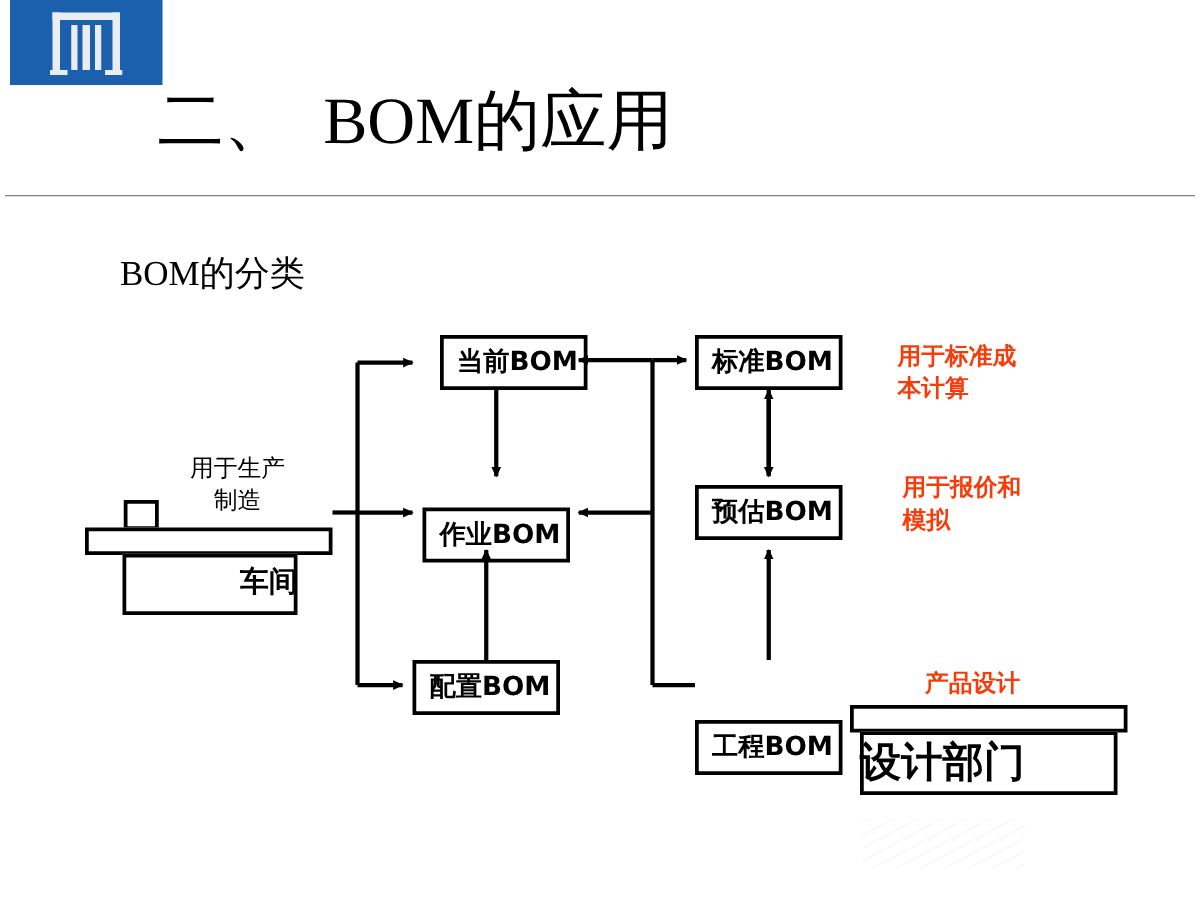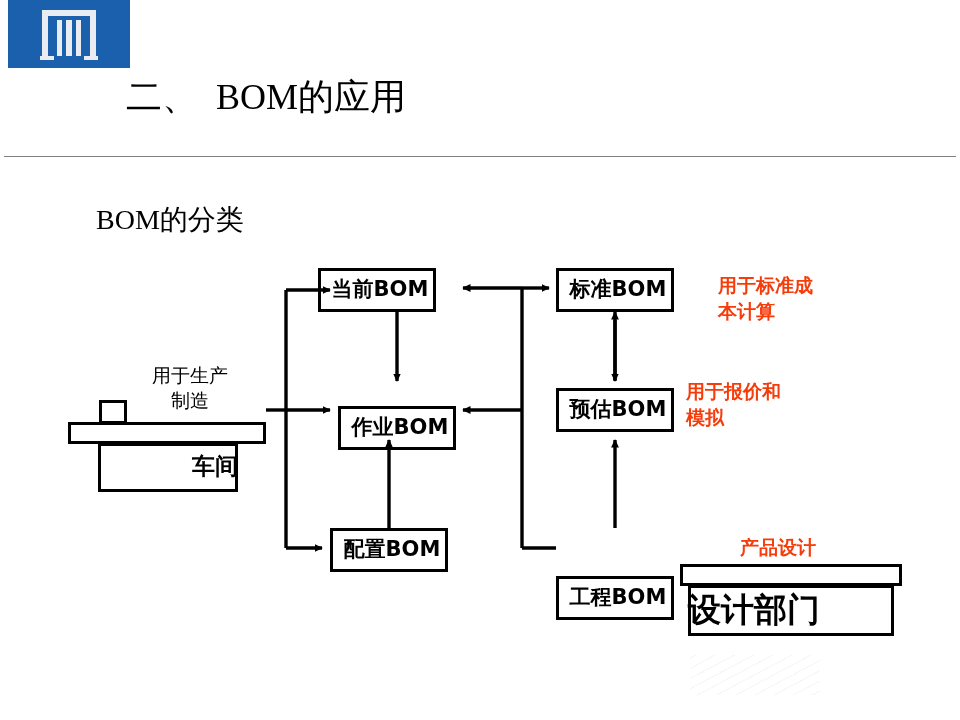--- a/index.html
+++ b/index.html
@@ -32,21 +32,21 @@
     width: 58px;
     height: 54px;
   }
 
   
   .slide-title {
     position: absolute;
     left: 126px;
     top: 73px;
     font-family: "Liberation Serif", "DejaVu Serif", serif;
-    font-size: 36px;
+    font-size: 53px;
     line-height: 48px;
     color: #000000;
     white-space: pre;
     letter-spacing: 0px;
   }
   .title-rule {
     position: absolute;
     left: 4px;
     top: 156px;
     width: 952px;
@@ -91,39 +91,39 @@
     width: 130px;
     text-align: center;
     font-family: "DejaVu Sans", "Liberation Sans", sans-serif;
     font-size: 21px;
     font-weight: bold;
     line-height: 31px;
     color: #000000;
     word-break: break-all;
   }
 
-  .box-current  { left: 318px; top: 268px; padding-left: 24px; }
+  .box-current  { left: 352px; top: 268px; padding-left: 24px; }
   .box-work     { left: 338px; top: 388px; margin-top: 18px; }
   .box-config   { left: 330px; top: 528px; padding-left: 46px; }
   .box-standard { left: 556px; top: 268px; }
   .box-estimate { left: 556px; top: 388px; }
   .box-engineer { left: 556px; top: 528px; margin-top: 48px; }
 
   
   .red-note {
     position: absolute;
     font-family: "DejaVu Sans", "Liberation Sans", sans-serif;
     font-size: 19px;
     font-weight: bold;
     line-height: 26px;
     color: #F63C0A;
     white-space: pre-line;
   }
   .note-standard-cost { left: 718px; top: 272px; width: 180px; }
-  .note-quote-sim     { left: 686px; top: 378px; width: 180px; }
+  .note-quote-sim     { left: 722px; top: 378px; width: 180px; font-family: Liberation Serif, serif; }
   .note-product-design{ left: 740px; top: 534px; width: 200px; }
 
   
   .factory {
     position: absolute;
     left: 68px;
     top: 400px;
     width: 198px;
     height: 92px;
   }

